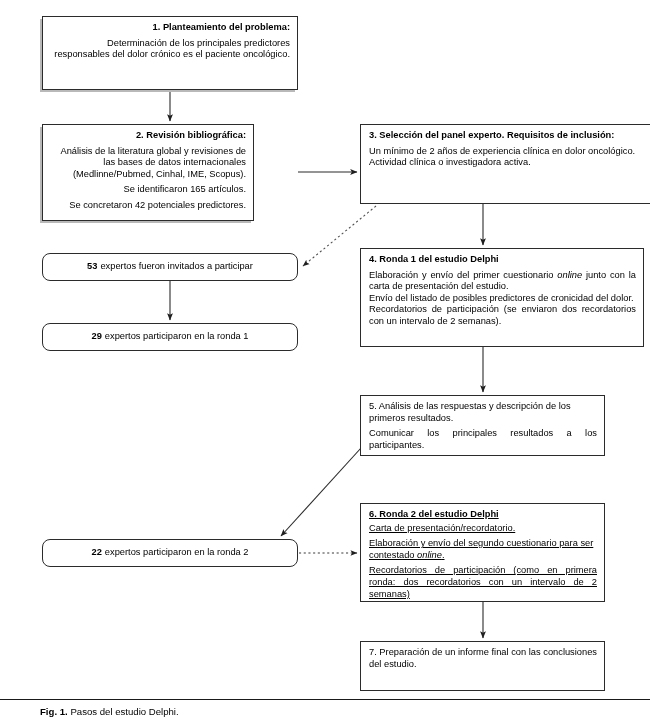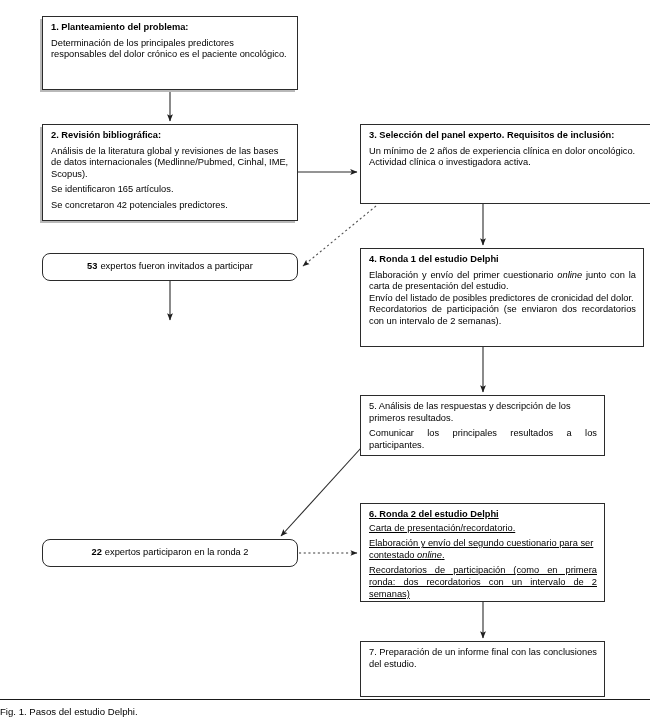--- a/index.html
+++ b/index.html
@@ -36,20 +36,21 @@
     box-sizing: border-box;
     border: 1px solid #2b2b2b;
     background: #ffffff;
     font-size: 9.3px;
     line-height: 11.6px;
     color: #000;
     padding: 5px 7px 5px 8px;
   }
   .node.shadow {
     box-shadow: -2.5px 2.5px 0 -0.5px #b9b9b9;
+    text-align: right;
   }
   .node .hdr {
     font-weight: bold;
     display: block;
     margin-bottom: 4px;
   }
   .node p {
     margin: 0 0 4px 0;
   }
   .node p:last-child { margin-bottom: 0; }
@@ -71,46 +72,46 @@
     margin-right: 3px;
   }
   .node.oneline .txt { font-weight: normal; }
 
   
   .leadin { font-weight: normal; }
   .normaltail { font-weight: normal; }
 
   
   #box1 { left: 42px;  top: 16px;  width: 256px; height: 74px; }
-  #box2 { left: 42px;  top: 124px; width: 256px; height: 97px; }
+  #box2 { left: 42px;  top: 124px; width: 212px; height: 97px; }
   #box3 { left: 360px; top: 124px; width: 293px; height: 80px; }
   #box4 { left: 360px; top: 248px; width: 284px; height: 99px; }
   #box5 { left: 360px; top: 395px; width: 245px; height: 61px; }
   #box6 { left: 360px; top: 503px; width: 245px; height: 99px; text-decoration: underline; }
-  #box7 { left: 360px; top: 641px; width: 245px; height: 56px; }
+  #box7 { left: 360px; top: 641px; width: 245px; height: 50px; }
   #box53 { left: 42px; top: 253px; width: 256px; height: 28px; }
   #box29 { left: 42px; top: 323px; width: 256px; height: 28px; }
   #box22 { left: 42px; top: 539px; width: 256px; height: 28px; }
 
   
   #caption-rule {
     position: absolute;
     left: 0; top: 699px;
     width: 650px;
     height: 0;
     border-top: 1px solid #1a1a1a;
   }
   #caption {
     position: absolute;
     left: 0; top: 706px;
     width: 640px;
     font-size: 9.6px;
     line-height: 12px;
   }
-  #caption .figlabel { font-weight: normal; }
+  #caption .figlabel { font-weight: bold; padding-left: 40px; }
 </style>
 </head>
 <body>
 
 <div id="canvas">
 
   <svg class="connectors" viewBox="0 0 650 726" xmlns="http://www.w3.org/2000/svg">
     <defs>
       <marker id="arrowhead" markerWidth="7" markerHeight="7" refX="6.2" refY="3" orient="auto" markerUnits="strokeWidth">
         <path d="M0,0.35 L6.6,3 L0,5.65 L1.5,3 Z" fill="#1f1f1f"></path>
@@ -193,20 +194,24 @@
 
   <div class="node" id="box7">
     <p class="tight just"><span class="leadin">7. Preparación de un informe final</span><span class="normaltail"> con las conclusiones del estudio.</span></p>
   </div>
 
   <div class="node oneline" id="box53">
     <span class="num">53</span>
       <span class="txt">expertos fueron invitados a participar</span>
   </div>
 
+  <div class="node oneline" id="box29">
+    <span class="num">29</span>
+      <span class="txt">expertos participaron en la ronda 1</span>
+  </div>
 
   <div class="node oneline" id="box22">
     <span class="num">22</span>
       <span class="txt">expertos participaron en la ronda 2</span>
   </div>
 
   <div id="caption-rule"></div>
   <div id="caption">
     <span class="figlabel">Fig. 1.</span>
     <span>Pasos del estudio Delphi.</span>

